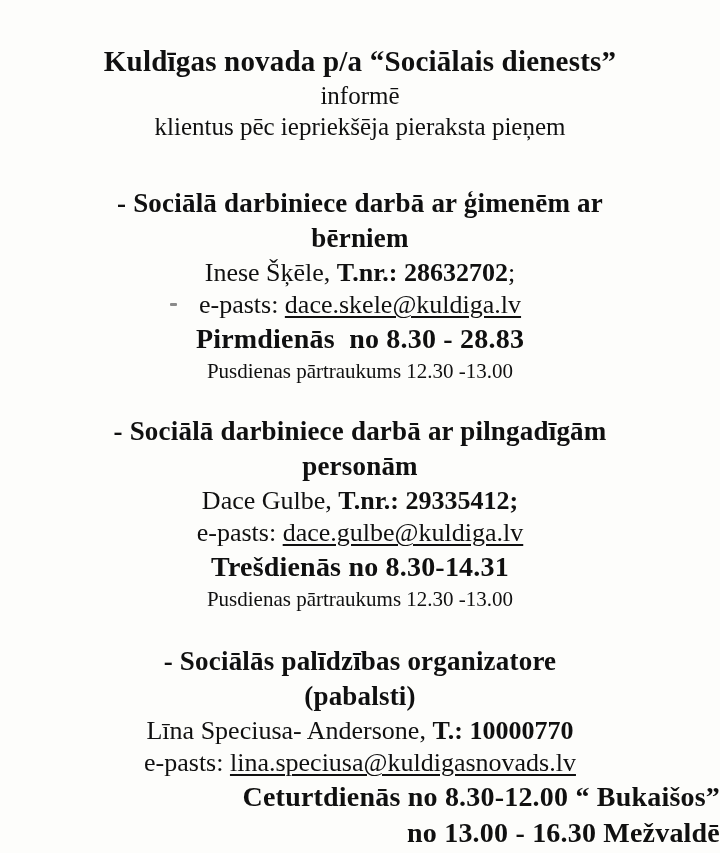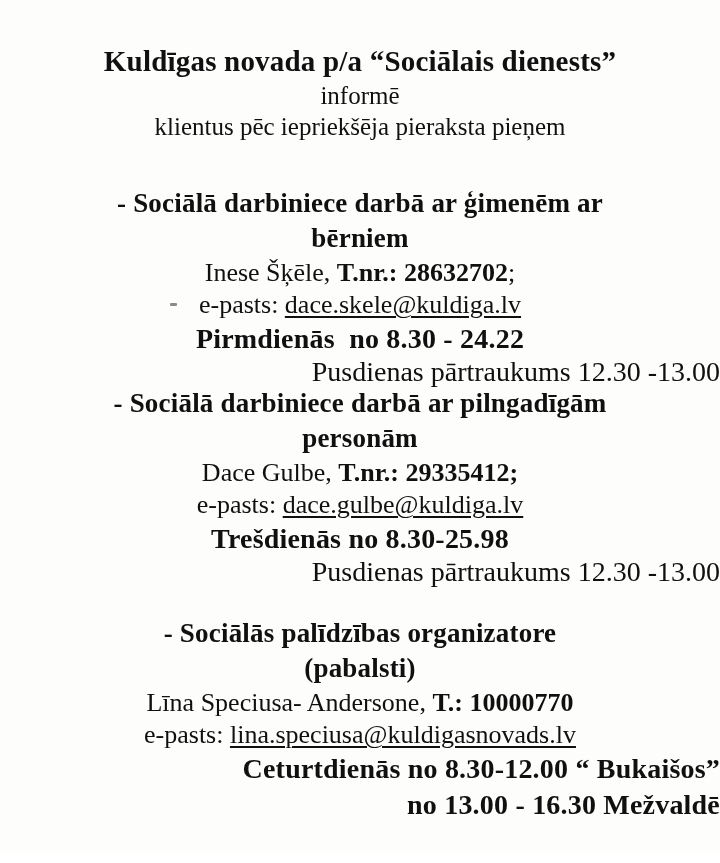--- a/index.html
+++ b/index.html
@@ -17,21 +17,21 @@
   .doc-title {
     font-size: 29px;
     font-weight: 700;
     line-height: 38px;
     letter-spacing: 0.2px;
   }
   .doc-sub { font-size: 25px; line-height: 31px; font-family: Liberation Serif, serif; }
 
   .section { text-align: center; }
   .section-1 { margin-top: 44px; }
-  .section-2 { }
+  .section-2 { margin-top: 28px; }
   .section-3 { margin-top: 30px; }
 
   .heading {
     font-size: 27px;
     font-weight: 700;
     line-height: 35px;
     letter-spacing: 0.2px;
   }
   .contact-line { font-size: 26px; line-height: 33px; }
   .email-line { font-size: 26px; line-height: 32px; position: relative; }
@@ -41,21 +41,21 @@
     text-decoration-thickness: 2px;
   }
   .bold { font-weight: 700; }
   .schedule {
     font-size: 28px;
     font-weight: 700;
     line-height: 36px;
     white-space: pre-wrap;
     letter-spacing: 0.2px;
   }
-  .lunch { font-size: 28px; line-height: 29px; text-align: right; }
+  .lunch { font-size: 21px; line-height: 29px; }
   .schedule-block { text-align: right; }
   .schedule-right { font-size: 28px; font-weight: 700; line-height: 36px; letter-spacing: 0.2px; }
 
   .artifact {
     position: absolute;
     left: 170px;
     top: 14px;
     width: 7px;
     height: 3px;
     background: #8a8a8a;
@@ -75,34 +75,34 @@
 
   <div class="section section-1">
     <div class="heading">
       <div>- Sociālā darbiniece darbā ar ģimenēm ar</div>
       <div>bērniem</div>
     </div>
     <div class="contact-line"><span>Inese Šķēle, </span><span class="bold">T.nr.: 28632702</span><span>;</span></div>
     <div class="email-line">
       <span class="artifact"></span><span>e-pasts: </span><span class="email">dace.skele@kuldiga.lv</span>
     </div>
-    <div class="schedule">Pirmdienās  no 8.30 - 24.22</div>
+    <div class="schedule">Pirmdienās  no 8.30 - 28.83</div>
     <div class="lunch">Pusdienas pārtraukums 12.30 -13.00</div>
   </div>
 
   <div class="section section-2">
     <div class="heading">
       <div>- Sociālā darbiniece darbā ar pilngadīgām</div>
       <div>personām</div>
     </div>
     <div class="contact-line"><span>Dace Gulbe, </span><span class="bold">T.nr.: 29335412;</span><span></span></div>
     <div class="email-line">
       <span>e-pasts: </span><span class="email">dace.gulbe@kuldiga.lv</span>
     </div>
-    <div class="schedule">Trešdienās no 8.30-25.98</div>
+    <div class="schedule">Trešdienās no 8.30-14.31</div>
     <div class="lunch">Pusdienas pārtraukums 12.30 -13.00</div>
   </div>
 
   <div class="section section-3">
     <div class="heading">
       <div>- Sociālās palīdzības organizatore</div>
       <div>(pabalsti)</div>
     </div>
     <div class="contact-line"><span>Līna Speciusa- Andersone, </span><span class="bold">T.: 10000770</span><span></span></div>
     <div class="email-line">

